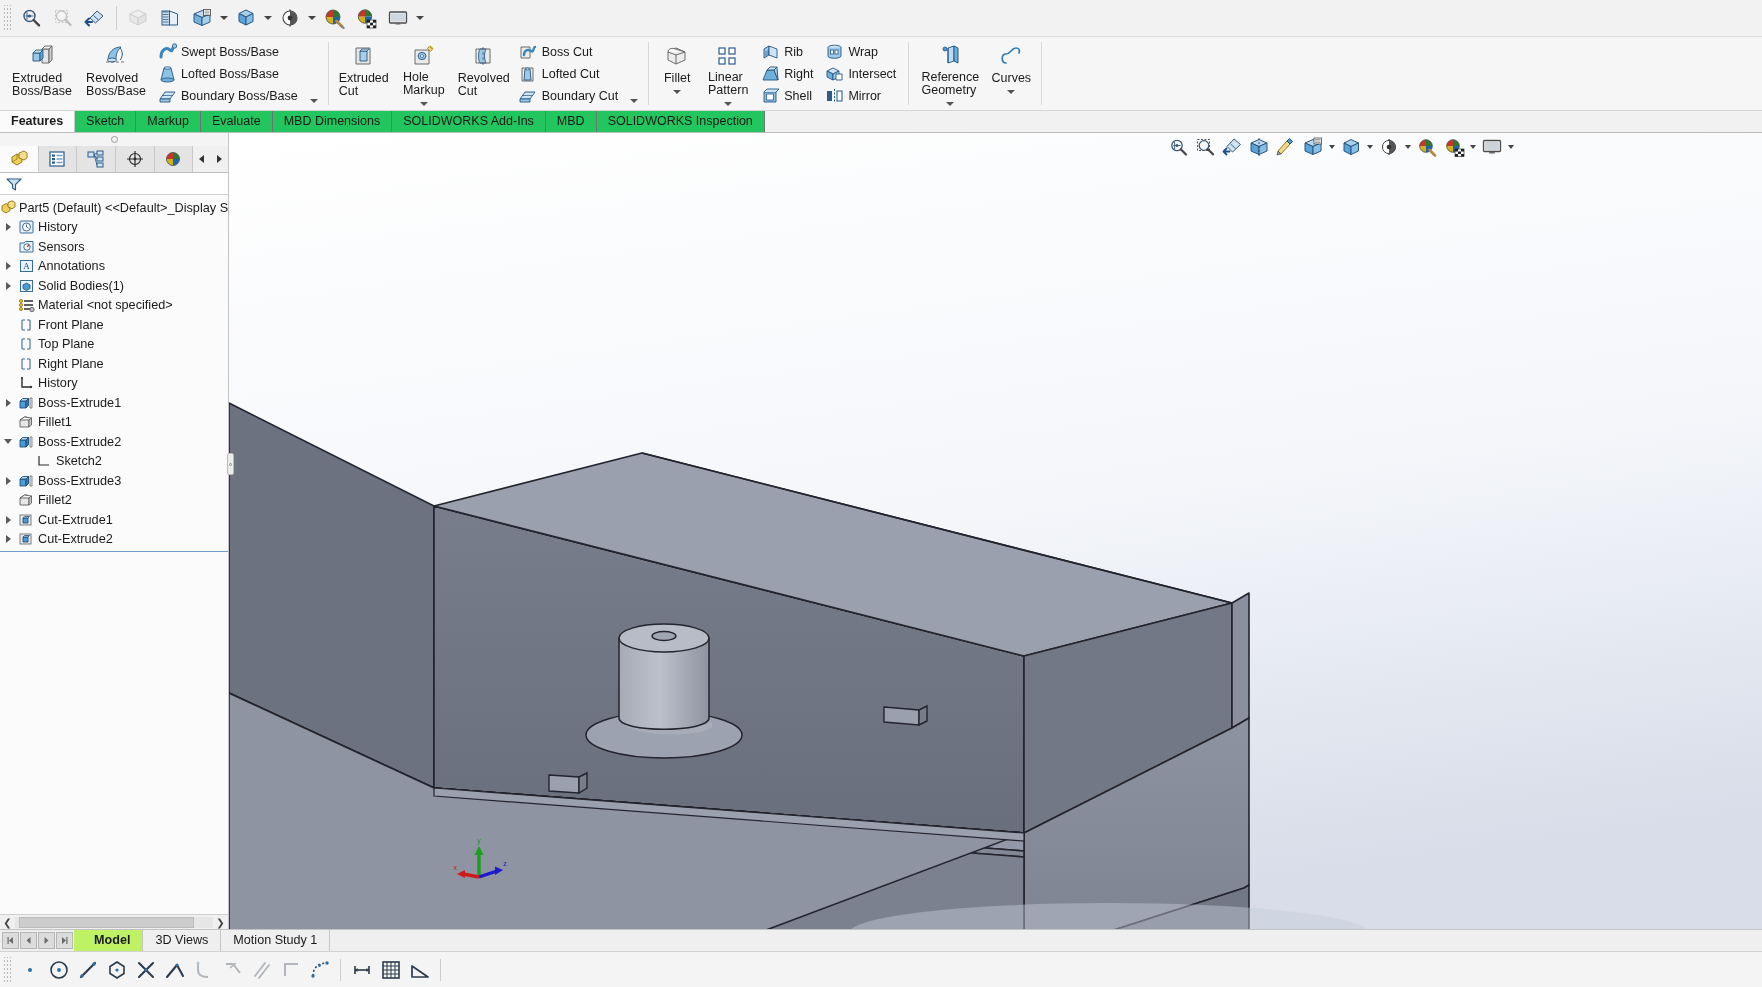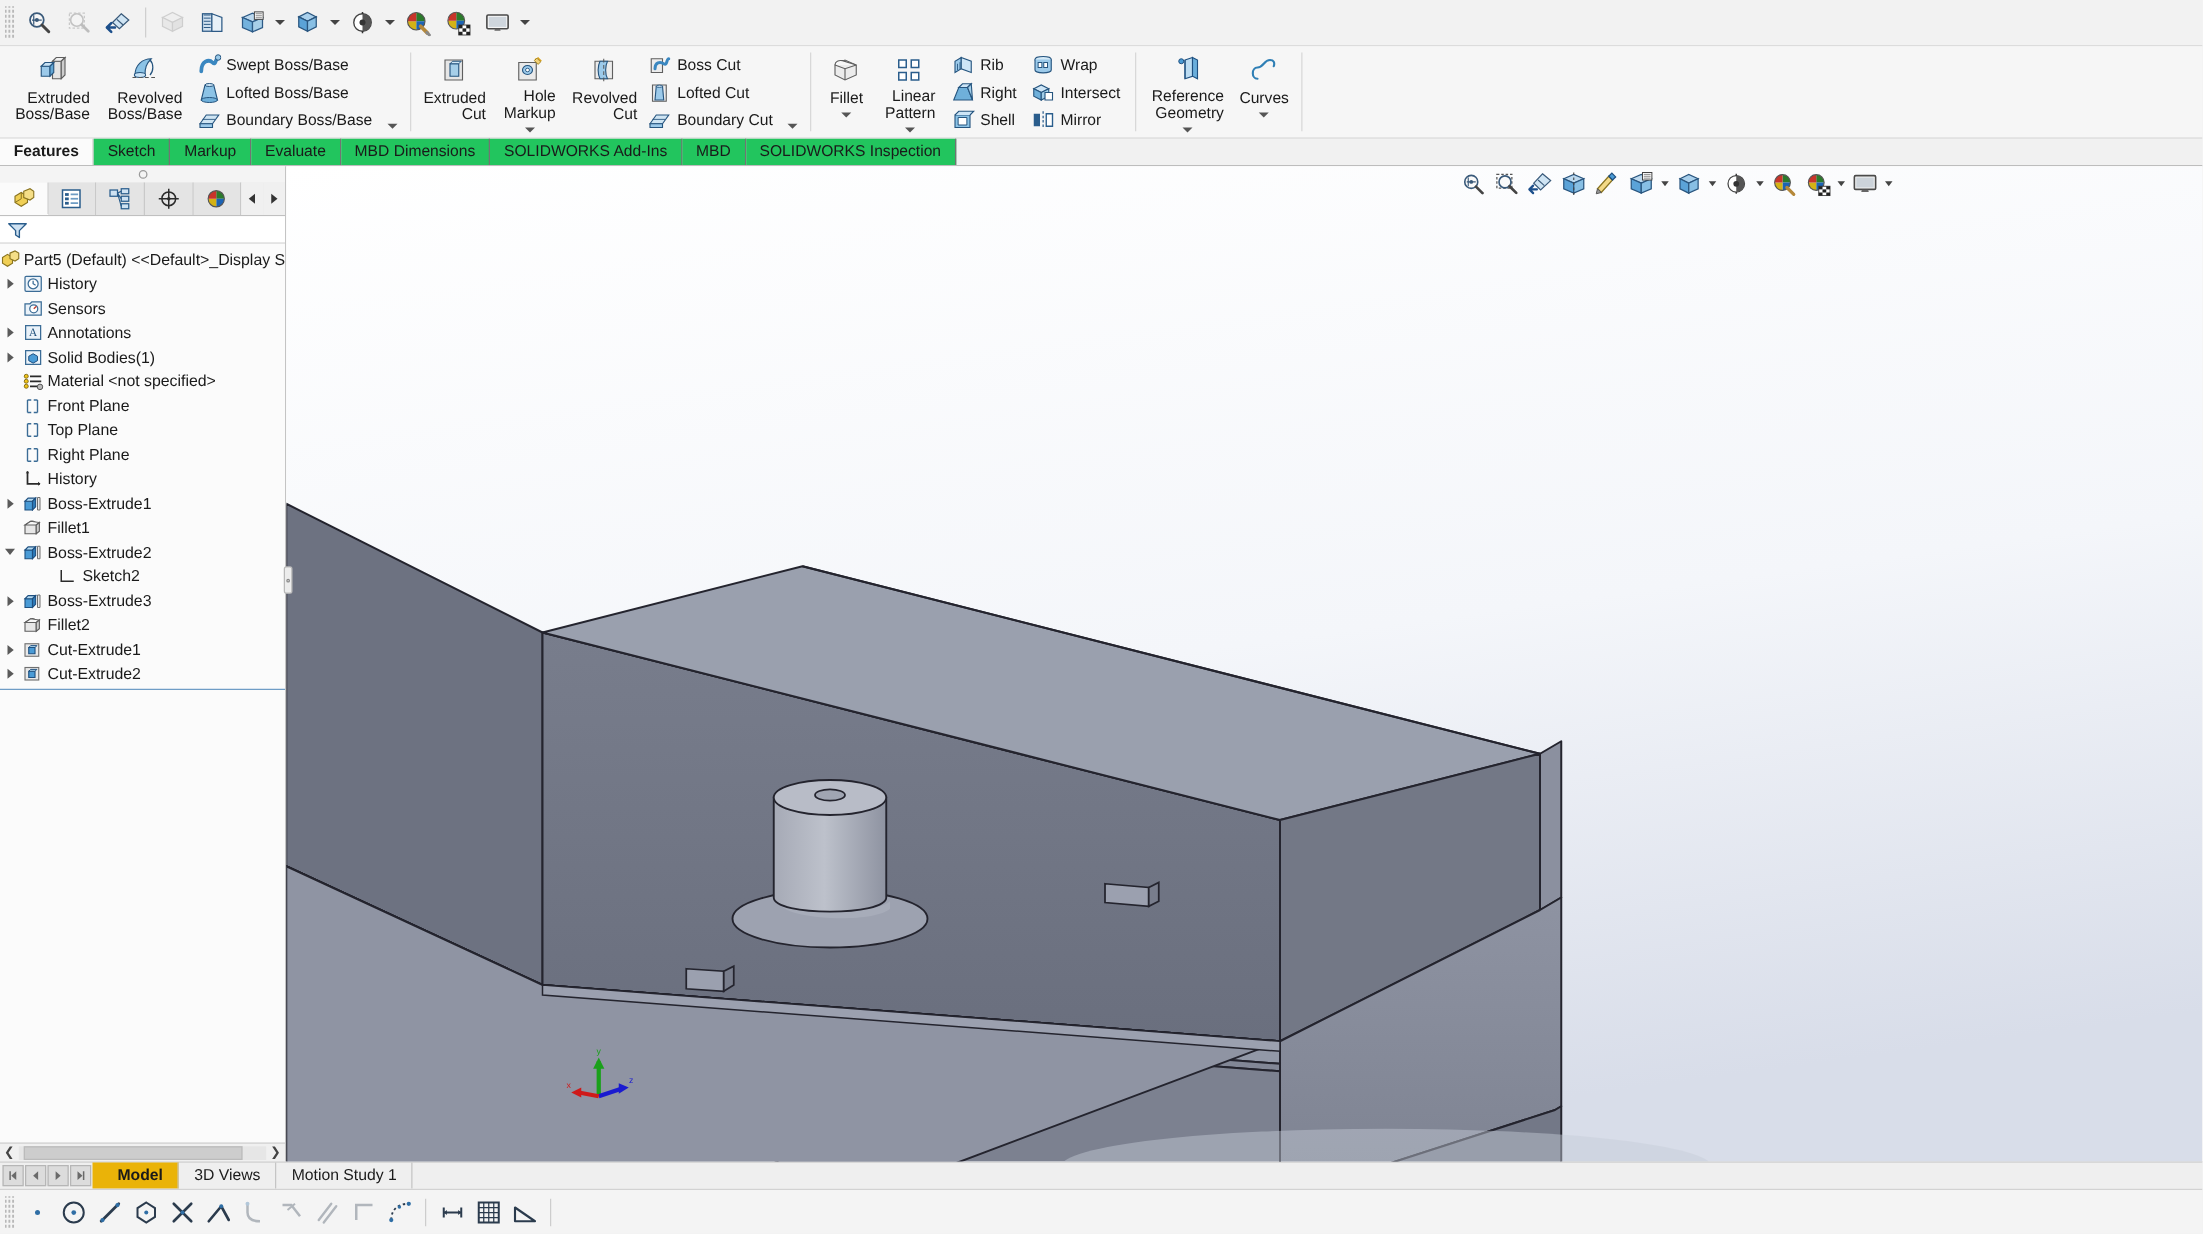--- a/index.html
+++ b/index.html
@@ -49,21 +49,21 @@
   .rgroup { display: flex; align-items: stretch; padding: 0 3px; }
   .rsep { width: 1px; background: #d8d8d8; margin: 5px 2px; }
 
   .big-btn {
     width: 60px; display: flex; flex-direction: column;
     align-items: center; justify-content: flex-start;
     padding-top: 5px; cursor: default;
     border: 1px solid transparent; border-radius: 2px;
   }
   .big-btn.active { background: #c8c8c8; border: 1px solid #9a9a9a; }
-  .big-btn .lbl { font-size: 12.5px; text-align: right; line-height: 13px; margin-top: 3px; }
+  .big-btn .lbl { font-size: 12.5px; text-align: left; line-height: 13px; margin-top: 3px; }
   .big-btn .ico { height: 26px; display: flex; align-items: center; justify-content: center; }
 
   .wide-btn { width: 74px; }
 
   .stack { display: flex; flex-direction: column; justify-content: flex-start; padding-top: 4px;}
   .small-btn {
     height: 22px; display: flex; align-items: center;
     padding: 0 6px 0 2px; cursor: default;
     border: 1px solid transparent; border-radius: 2px;
     white-space: nowrap;
@@ -169,21 +169,21 @@
   
   .bottom-tabs {
     height: 22px; flex: 0 0 22px; background: #efefef;
     border-top: 1px solid #c2c2c2; display: flex; align-items: center;
   }
   .navbtns { display:flex; align-items:center; margin-left: 2px; }
   .navbtn { width:17px;height:17px;background:#dcdcdc;border:1px solid #b6b6b6;margin-right:1px;
             display:flex;align-items:center;justify-content:center;}
   .btab { height: 21px; line-height:21px; padding: 0 12px; font-size: 12.6px;
           border-right: 1px solid #c5c5c5; cursor:default; }
-  .btab.active { font-weight: bold; background:#eab308;padding-left:20px;}
+  .btab.active { font-weight: bold; background:#bef264;padding-left:20px;}
 
   .sketch-bar {
     height: 36px; flex: 0 0 36px; background: #f4f4f4;
     border-top: 1px solid #d2d2d2; display: flex; align-items: center; padding-left: 4px;
   }
   .sk-ico { width: 27px; height: 28px; display:flex; align-items:center; justify-content:center;
             margin: 0 1px; border:1px solid transparent; border-radius:2px; cursor:default;}
   .sk-sep { width:1px;height:22px;background:#cdcdcd;margin:0 6px;}
   .dim { opacity: .33; }
 </style>
@@ -799,21 +799,21 @@
             <svg width="17" height="16" viewBox="0 0 17 16">
               <path d="M2 6 L8 6 L8 13 L2 13 Z" fill="#4a9bd6" stroke="#1f5080" stroke-width="0.9"></path>
               <path d="M2 6 L4.5 3.5 L10.5 3.5 L8 6 Z" fill="#b4daf2" stroke="#1f5080" stroke-width="0.9"></path>
               <path d="M8 6 L10.5 3.5 L10.5 10.5 L8 13 Z" fill="#2d7ab8" stroke="#1f5080" stroke-width="0.9"></path>
               <path d="M12 3 L12 13 L14 13 L14 3 Z" fill="#e9e9e9" stroke="#707070" stroke-width="0.8"></path>
             </svg>
           </div>
           <div class="tlabel">Boss-Extrude2</div>
         </div>
 
-        <div class="trow" style="padding-left:44px">
+        <div class="trow" style="padding-left:34px">
           <div class="ticon">
             <svg width="17" height="16" viewBox="0 0 17 16">
               <path d="M3 3 L3 12 L13 12" fill="none" stroke="#2b2b2b" stroke-width="1.2"></path>
             </svg>
           </div>
           <div class="tlabel">Sketch2</div>
         </div>
 
         <div class="trow">
           <div class="twist closed"></div>

